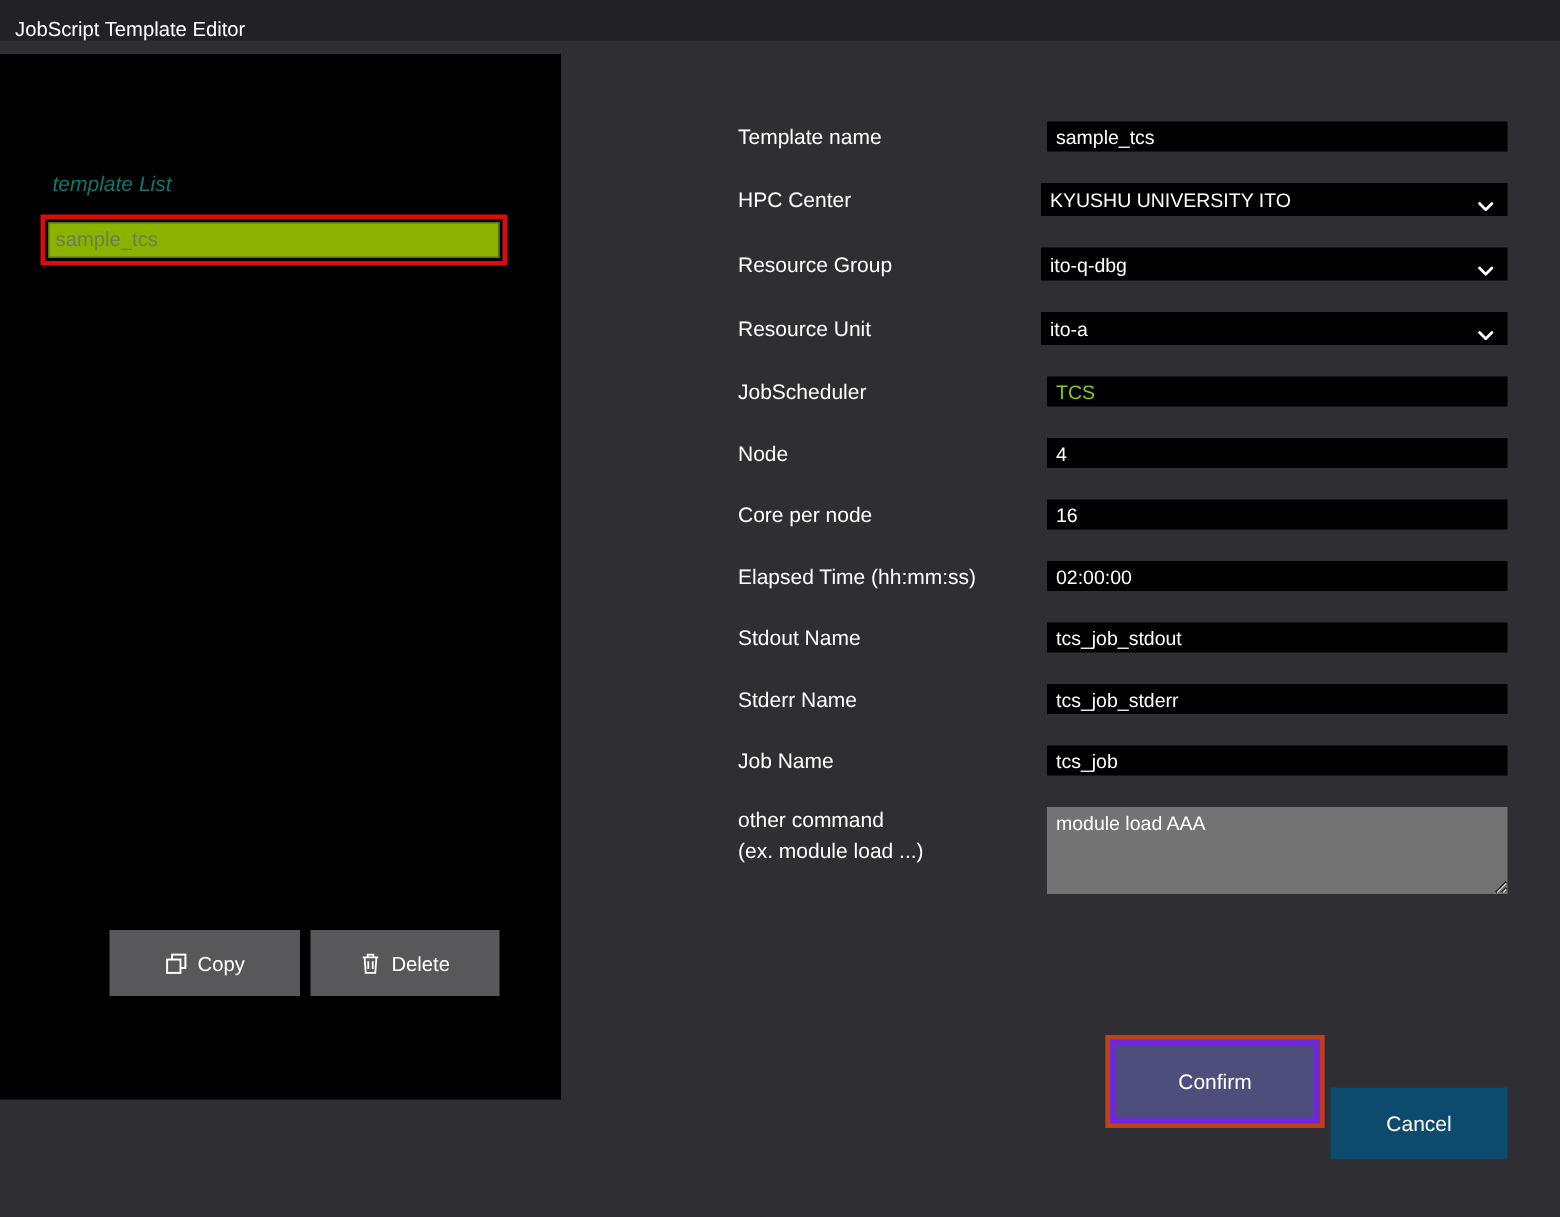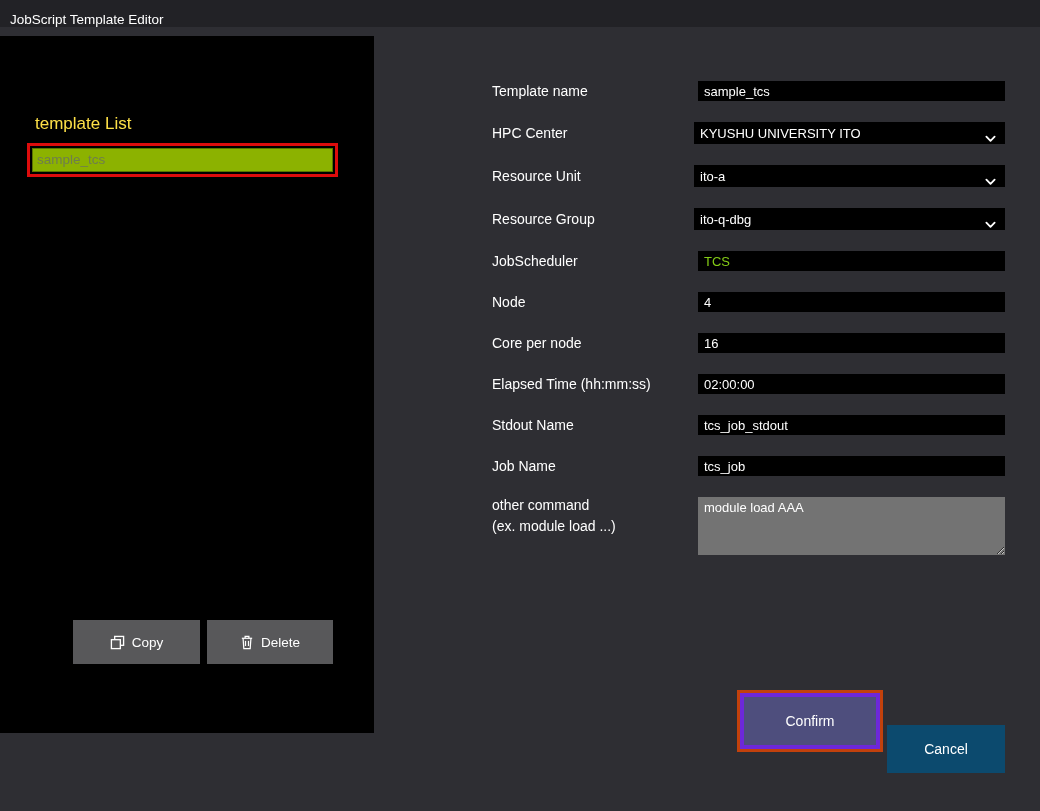--- a/index.html
+++ b/index.html
@@ -19,21 +19,21 @@
     padding-left:10px;
     font-size:13.5px; color:#ffffff;
   }
   
   .left-panel {
     position:absolute; left:0; top:36px; width:374px; height:697px;
     background:#000000;
   }
   .tpl-heading {
     position:absolute; left:35px; top:78px;
-    font-size:17px; color:#fde047;
+    font-size:14px; color:#0f766e;font-style:italic;
   }
   .tpl-item-wrap {
     position:absolute; left:27px; top:107px; width:311px; height:34px;
     border:3px solid #dd0c0c;
     background:#000000;
     padding:2px;
   }
   .tpl-item {
     width:100%; height:100%;
     background:#8cb200;
@@ -197,48 +197,48 @@
       </select>
       <span class="chev">
         <svg width="11" height="8" viewBox="0 0 12 8">
             <path d="M1.5 1.5 L6 6 L10.5 1.5" stroke="#ffffff" stroke-width="2" fill="none" stroke-linecap="round" stroke-linejoin="round"></path>
           </svg>
       </span>
     </div>
   </div>
 
   <div class="form-row">
+    <div class="form-label">Resource Group</div>
+    <div class="select-wrap">
+      <select>
+        <option>ito-q-dbg</option>
+      </select>
+      <span class="chev">
+        <svg width="11" height="8" viewBox="0 0 12 8">
+            <path d="M1.5 1.5 L6 6 L10.5 1.5" stroke="#ffffff" stroke-width="2" fill="none" stroke-linecap="round" stroke-linejoin="round"></path>
+          </svg>
+      </span>
+    </div>
+  </div>
+
+  <div class="form-row">
     <div class="form-label">Resource Unit</div>
     <div class="select-wrap">
       <select>
         <option>ito-a</option>
       </select>
       <span class="chev">
         <svg width="11" height="8" viewBox="0 0 12 8">
             <path d="M1.5 1.5 L6 6 L10.5 1.5" stroke="#ffffff" stroke-width="2" fill="none" stroke-linecap="round" stroke-linejoin="round"></path>
           </svg>
       </span>
     </div>
   </div>
 
   <div class="form-row">
-    <div class="form-label">Resource Group</div>
-    <div class="select-wrap">
-      <select>
-        <option>ito-q-dbg</option>
-      </select>
-      <span class="chev">
-        <svg width="11" height="8" viewBox="0 0 12 8">
-            <path d="M1.5 1.5 L6 6 L10.5 1.5" stroke="#ffffff" stroke-width="2" fill="none" stroke-linecap="round" stroke-linejoin="round"></path>
-          </svg>
-      </span>
-    </div>
-  </div>
-
-  <div class="form-row">
     <div class="form-label">JobScheduler</div>
     <input class="txt-input" type="text" disabled="" value="TCS" style="">
   </div>
 
   <div class="form-row">
     <div class="form-label">Node</div>
     <input class="txt-input" type="text" value="4" style="">
   </div>
 
   <div class="form-row">
@@ -249,20 +249,24 @@
   <div class="form-row">
     <div class="form-label">Elapsed Time (hh:mm:ss)</div>
     <input class="txt-input" type="text" value="02:00:00" style="">
   </div>
 
   <div class="form-row">
     <div class="form-label">Stdout Name</div>
     <input class="txt-input" type="text" value="tcs_job_stdout" style="">
   </div>
 
+  <div class="form-row">
+    <div class="form-label">Stderr Name</div>
+    <input class="txt-input" type="text" value="tcs_job_stderr" style="">
+  </div>
 
   <div class="form-row">
     <div class="form-label">Job Name</div>
     <input class="txt-input" type="text" value="tcs_job" style="">
   </div>
 
   <div class="form-row top-align">
     <div class="form-label">
       <span>other command</span>
       <span class="sub">(ex. module load ...)</span>

